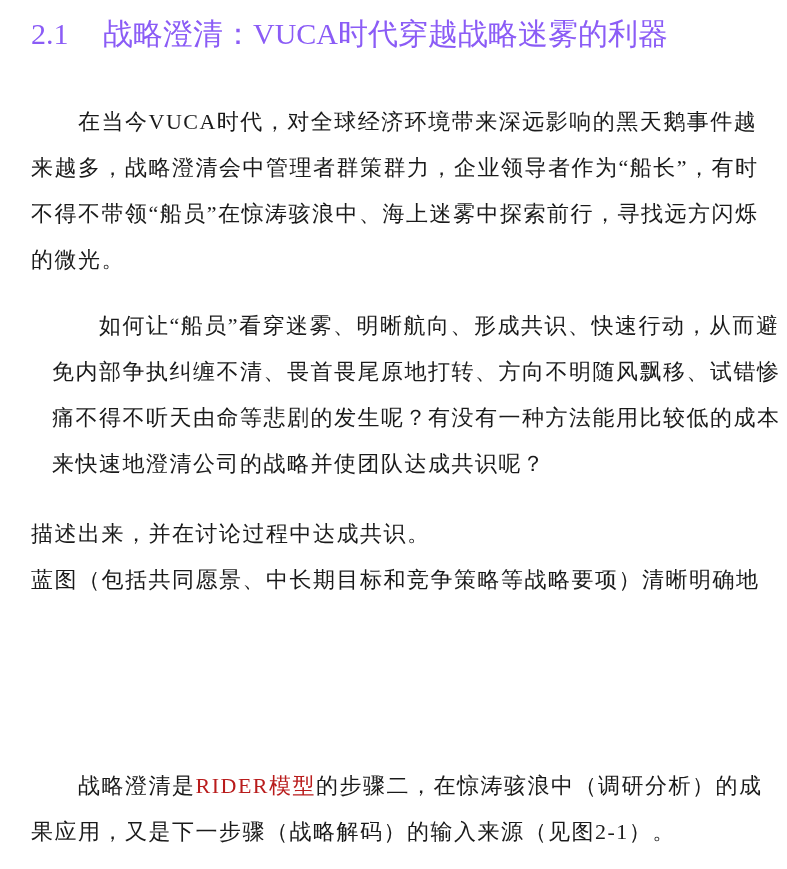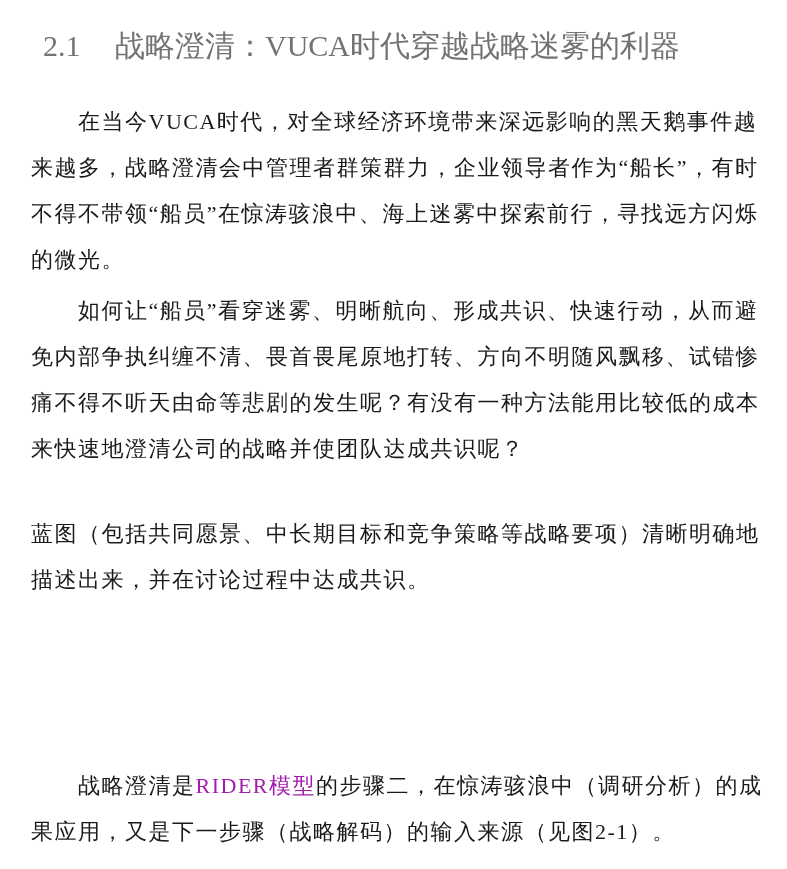--- a/index.html
+++ b/index.html
@@ -1,47 +1,47 @@
 <!DOCTYPE html>
 <html><head>
 <meta charset="utf-8">
 <style>
   html, body { margin: 0; padding: 0; background: #ffffff; }
   body { width: 787px; height: 869px; overflow: hidden; position: relative;
          font-family: "Liberation Serif", "DejaVu Serif", serif; color: #1a1a1a; }
-  .title { position: absolute; left: 31px; top: 12px; margin: 12px;
+  .title { position: absolute; left: 31px; top: 12px; margin: 0;
            font-size: 30px; font-weight: normal; line-height: 44px;
-           color: #737373; white-space: nowrap; }
+           color: #8b5cf6; white-space: nowrap; }
   .title .num { display: inline-block; width: 72px; }
   .para { position: absolute; left: 31px; width: 730px; margin: 0; }
   .line { display: block; height: 46px; line-height: 46px; font-size: 22px;
           letter-spacing: 1.5px; white-space: nowrap; }
   .line.indent { padding-left: 47px; }
-  .accent { color: #a21caf; }
+  .accent { color: #b91c1c; }
 </style>
 </head>
 <body>
 
 <h1 class="title"><span class="num">2.1</span><span>战略澄清：VUCA时代穿越战略迷雾的利器</span></h1>
 
 <p class="para" style="top:99px;">
   <span class="line indent">在当今VUCA时代，对全球经济环境带来深远影响的黑天鹅事件越</span>
   <span class="line">来越多，战略澄清会中管理者群策群力，企业领导者作为“船长”，有时</span>
   <span class="line">不得不带领“船员”在惊涛骇浪中、海上迷雾中探索前行，寻找远方闪烁</span>
   <span class="line">的微光。</span>
 </p>
 
-<p class="para" style="top:288px;">
+<p class="para" style="top:303px;margin-left:21px;">
   <span class="line indent">如何让“船员”看穿迷雾、明晰航向、形成共识、快速行动，从而避</span>
   <span class="line">免内部争执纠缠不清、畏首畏尾原地打转、方向不明随风飘移、试错惨</span>
   <span class="line">痛不得不听天由命等悲剧的发生呢？有没有一种方法能用比较低的成本</span>
   <span class="line">来快速地澄清公司的战略并使团队达成共识呢？</span>
 </p>
 
 <p class="para" style="top:511px;">
+  <span class="line">描述出来，并在讨论过程中达成共识。</span>
   <span class="line">蓝图（包括共同愿景、中长期目标和竞争策略等战略要项）清晰明确地</span>
-  <span class="line">描述出来，并在讨论过程中达成共识。</span>
 </p>
 
 <p class="para" style="top:763px;">
   <span class="line indent"><span>战略澄清是</span><span class="accent">RIDER模型</span><span>的步骤二，在惊涛骇浪中（调研分析）的成</span></span>
   <span class="line">果应用，又是下一步骤（战略解码）的输入来源（见图2-1）。</span>
 </p>
 
 </body></html>

